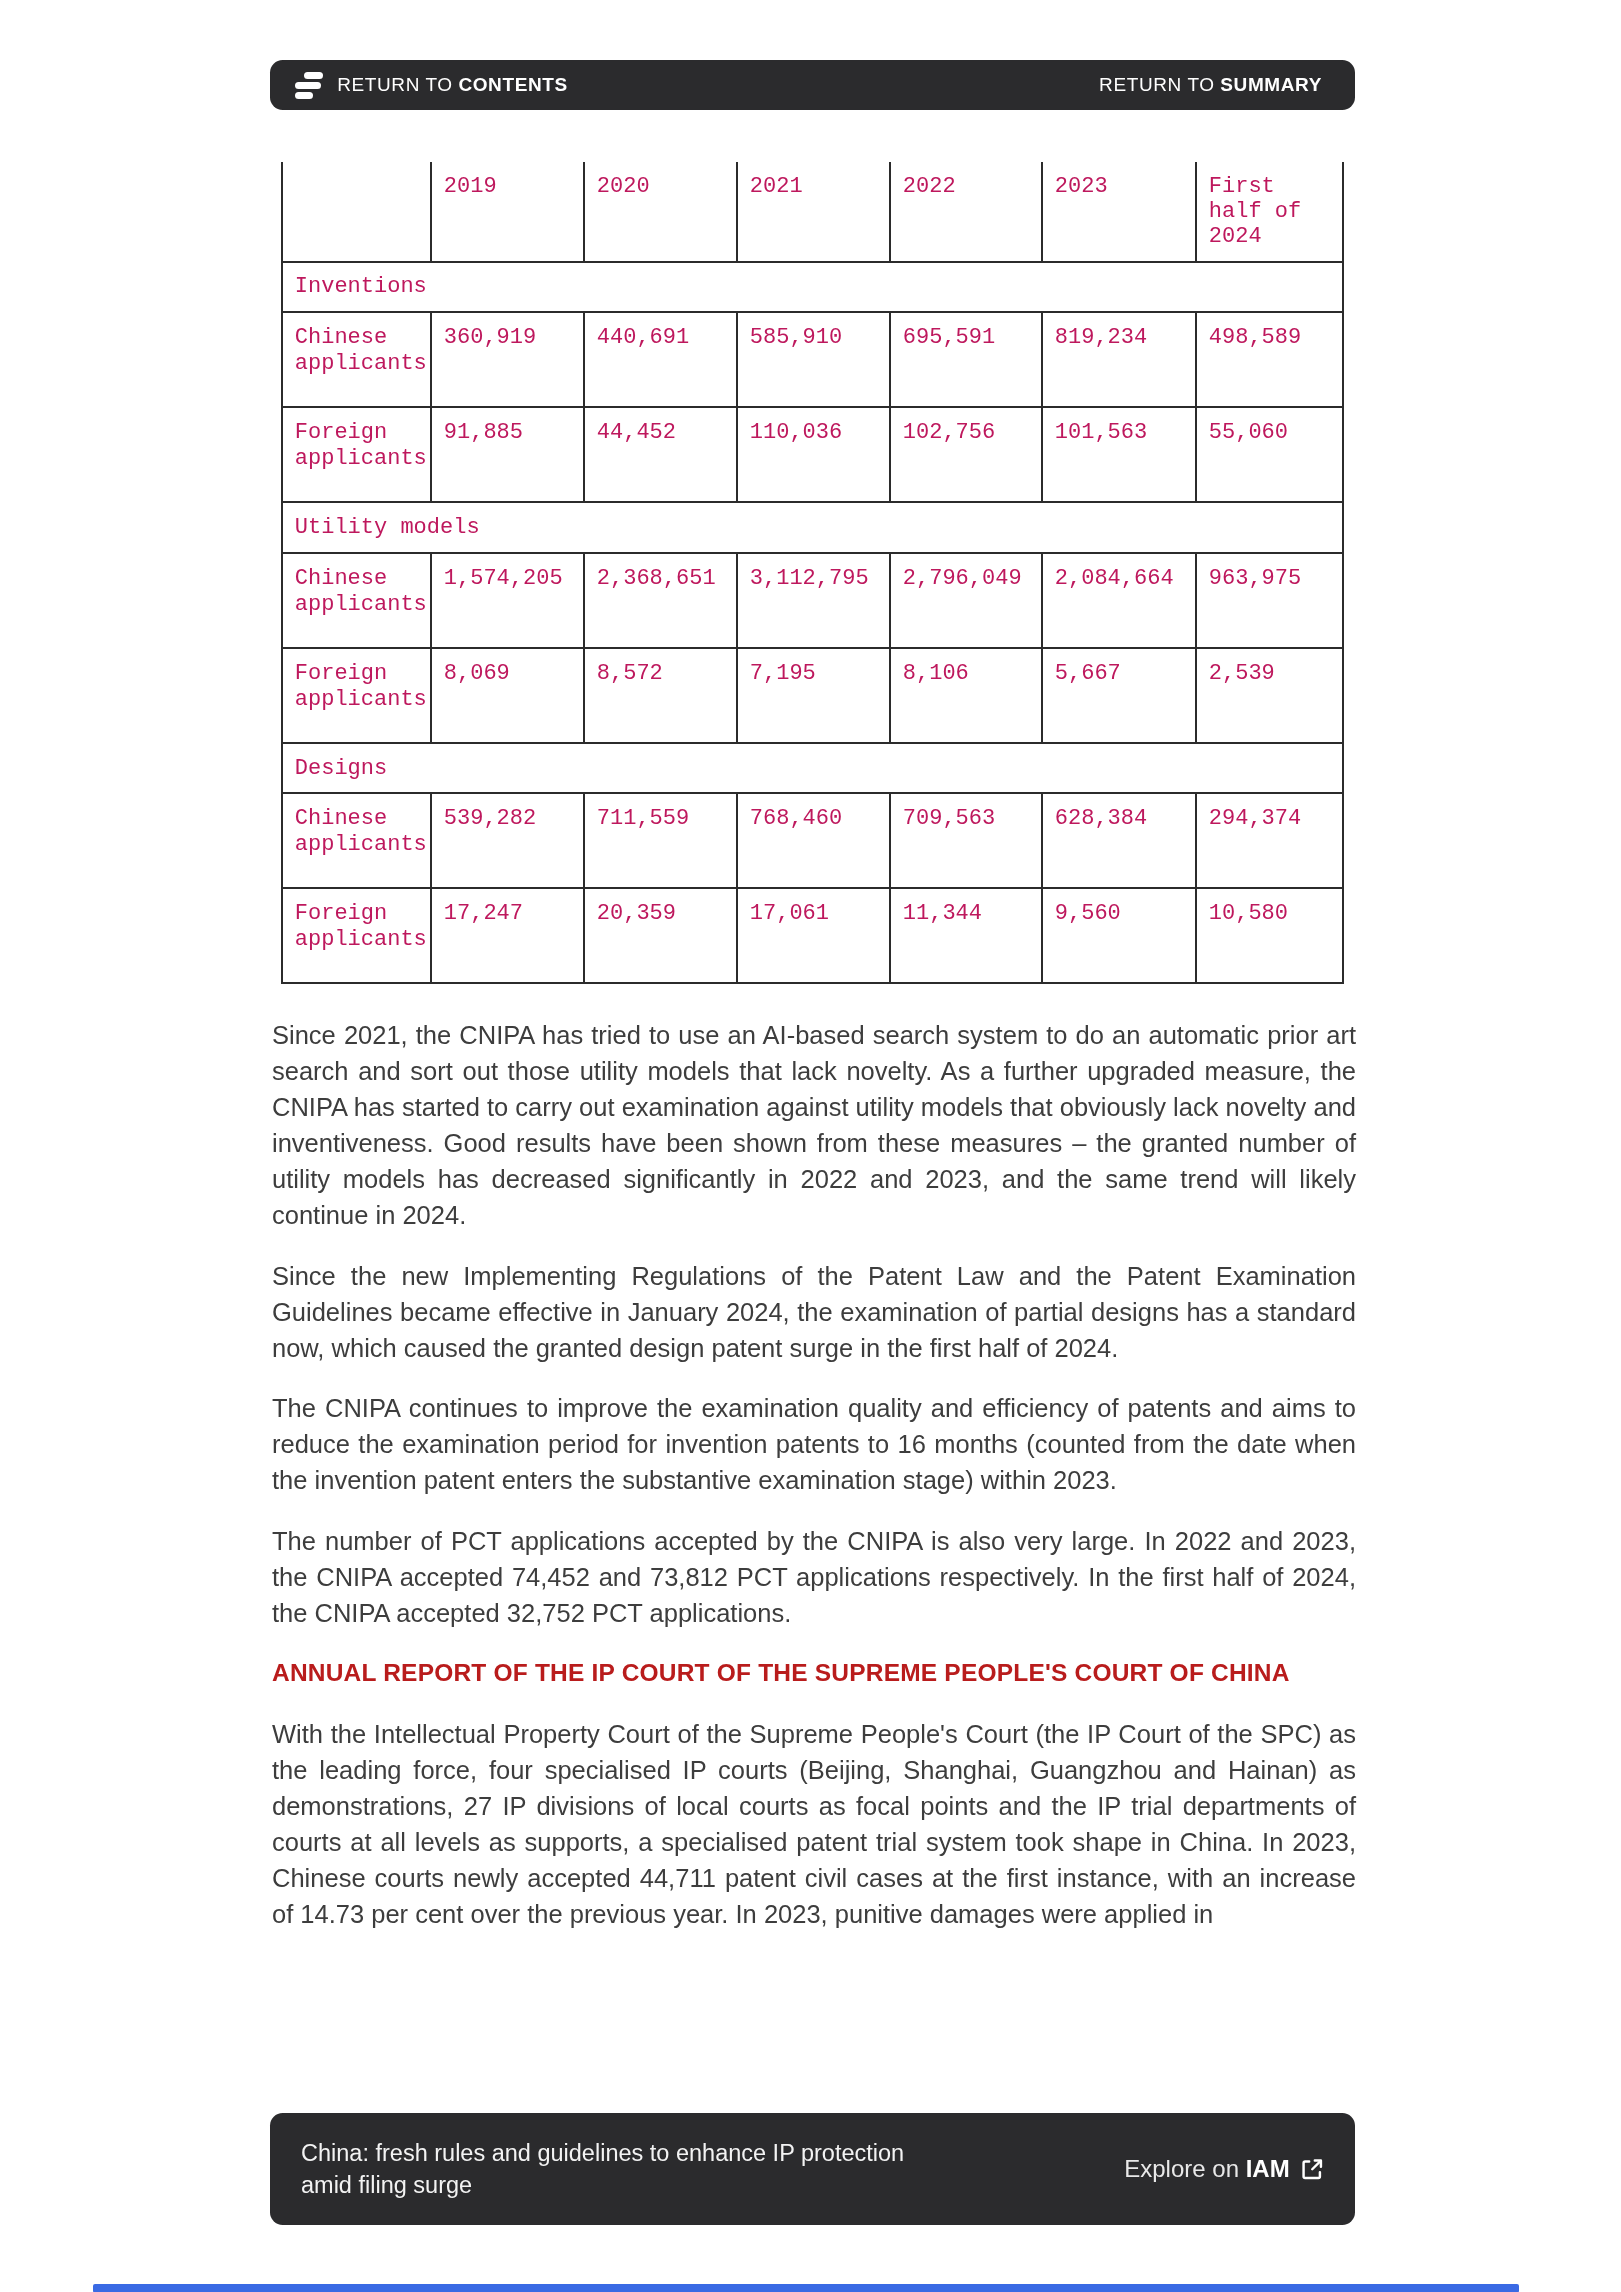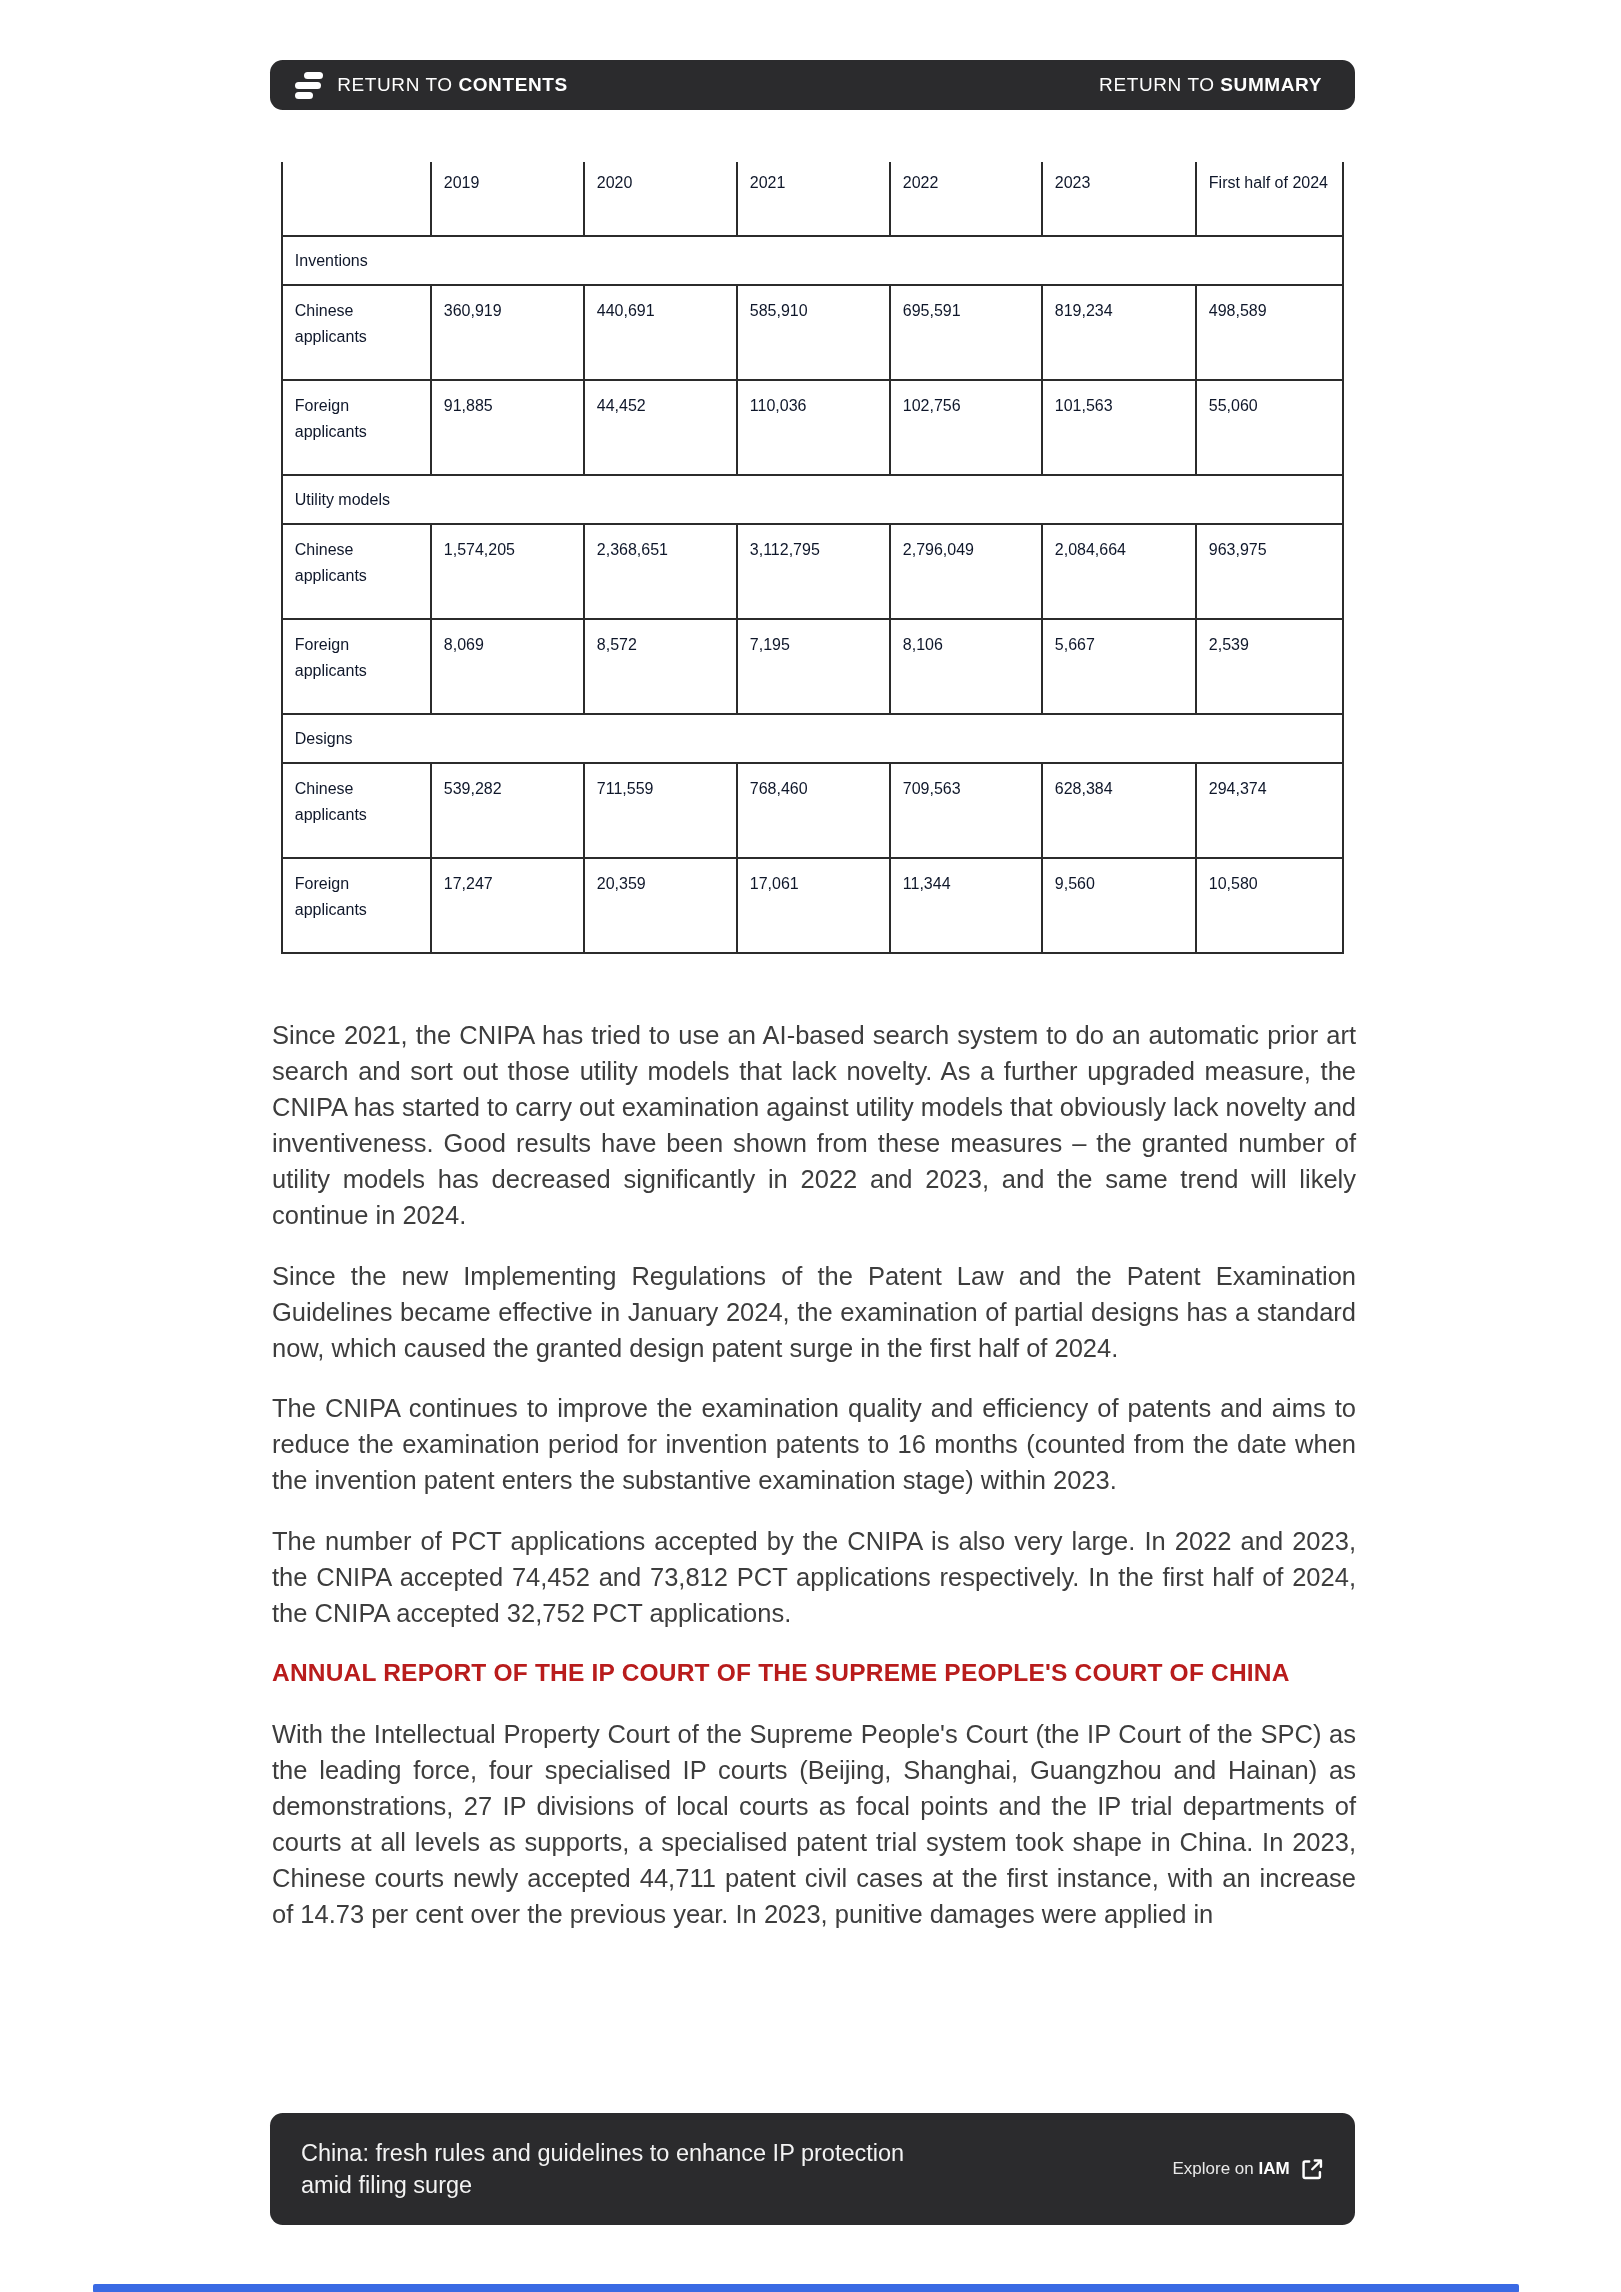--- a/index.html
+++ b/index.html
@@ -35,21 +35,21 @@
   .contents-icon i:nth-child(2){left:0;top:10.8px;width:26.5px;}
   .contents-icon i:nth-child(3){left:0;top:20.6px;width:18.6px;}
   
   .table-wrap{position:absolute;left:281px;top:162px;width:1061px;}
   table.data{
     width:100%;
     border-collapse:collapse;
     border:2.9px solid #2b2b2b;
     border-top:none;
     table-layout:fixed;
-    font-size:16px;color:#0f172a;
+    font-size:22px;color:#be185d;font-family:Liberation Mono, monospace;
   }
   table.data td,table.data th{
     border:2.9px solid #2b2b2b;
     vertical-align:top;
     text-align:left;
     font-weight:normal;
     padding:11.8px 11.8px;
     box-sizing:border-box;
     overflow:hidden;
   }
@@ -62,21 +62,21 @@
     font-size:25.5px;line-height:36px;color:#3d3d3d;
   }
   .content p{margin:0 0 24.5px 0;text-align:justify;}
   .content h2{
     font-size:24.5px;line-height:36px;color:#b91c1c;
     margin:11.8px 0 24.5px 0;font-weight:bold;letter-spacing:0.2px;
   }
   
   .footer-bar{top:2113px;height:112px;padding:0 31px 0 31px;}
   .footer-title{font-size:23.5px;line-height:32px;color:#f3f3f3;}
-  .explore-link{display:flex;align-items:center;gap:9.8px;font-size:17px;color:#e9e9e9;cursor:pointer;white-space:nowrap;}
+  .explore-link{display:flex;align-items:center;gap:9.8px;font-size:24px;color:#e9e9e9;cursor:pointer;white-space:nowrap;}
   .explore-link b{color:#ffffff;margin-left:.28em;}
   .ext-icon{width:24.5px;height:24.5px;flex:0 0 auto;}
   
   .accent-strip{
     position:absolute;left:93px;top:2284px;width:1426px;height:8.8px;
     border-radius:2px;
   }
 </style>
 </head>
 <body>

